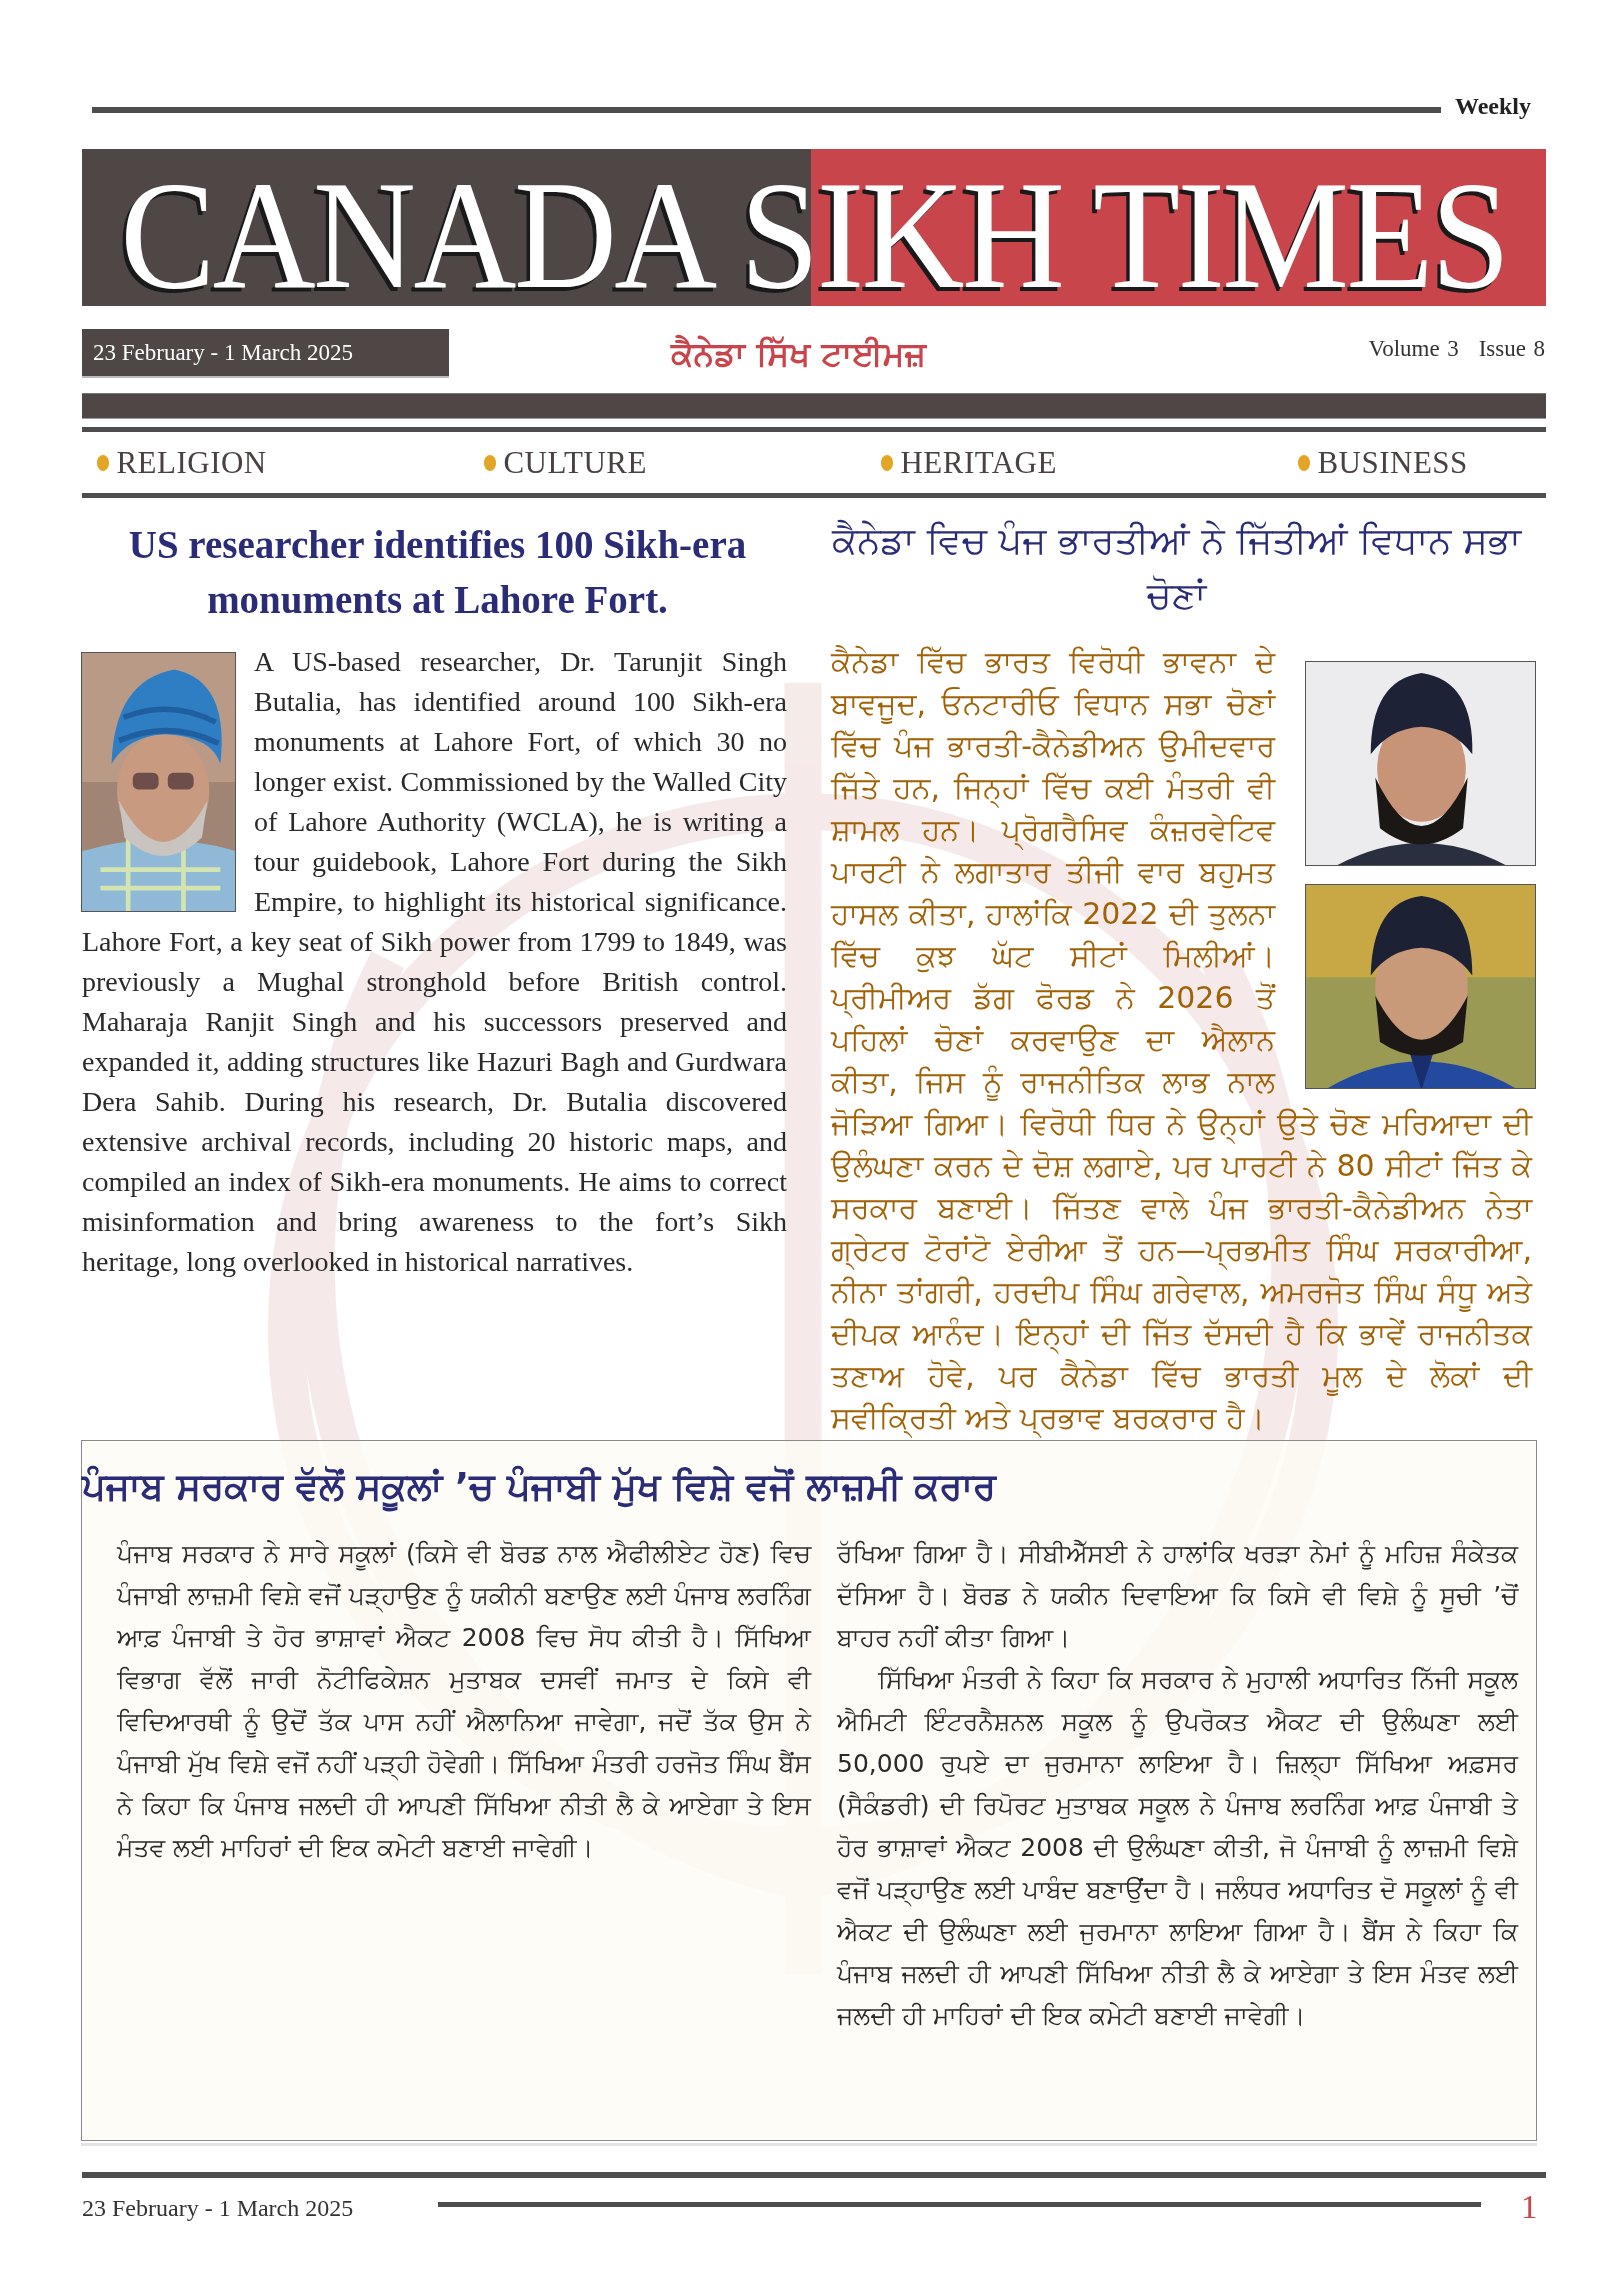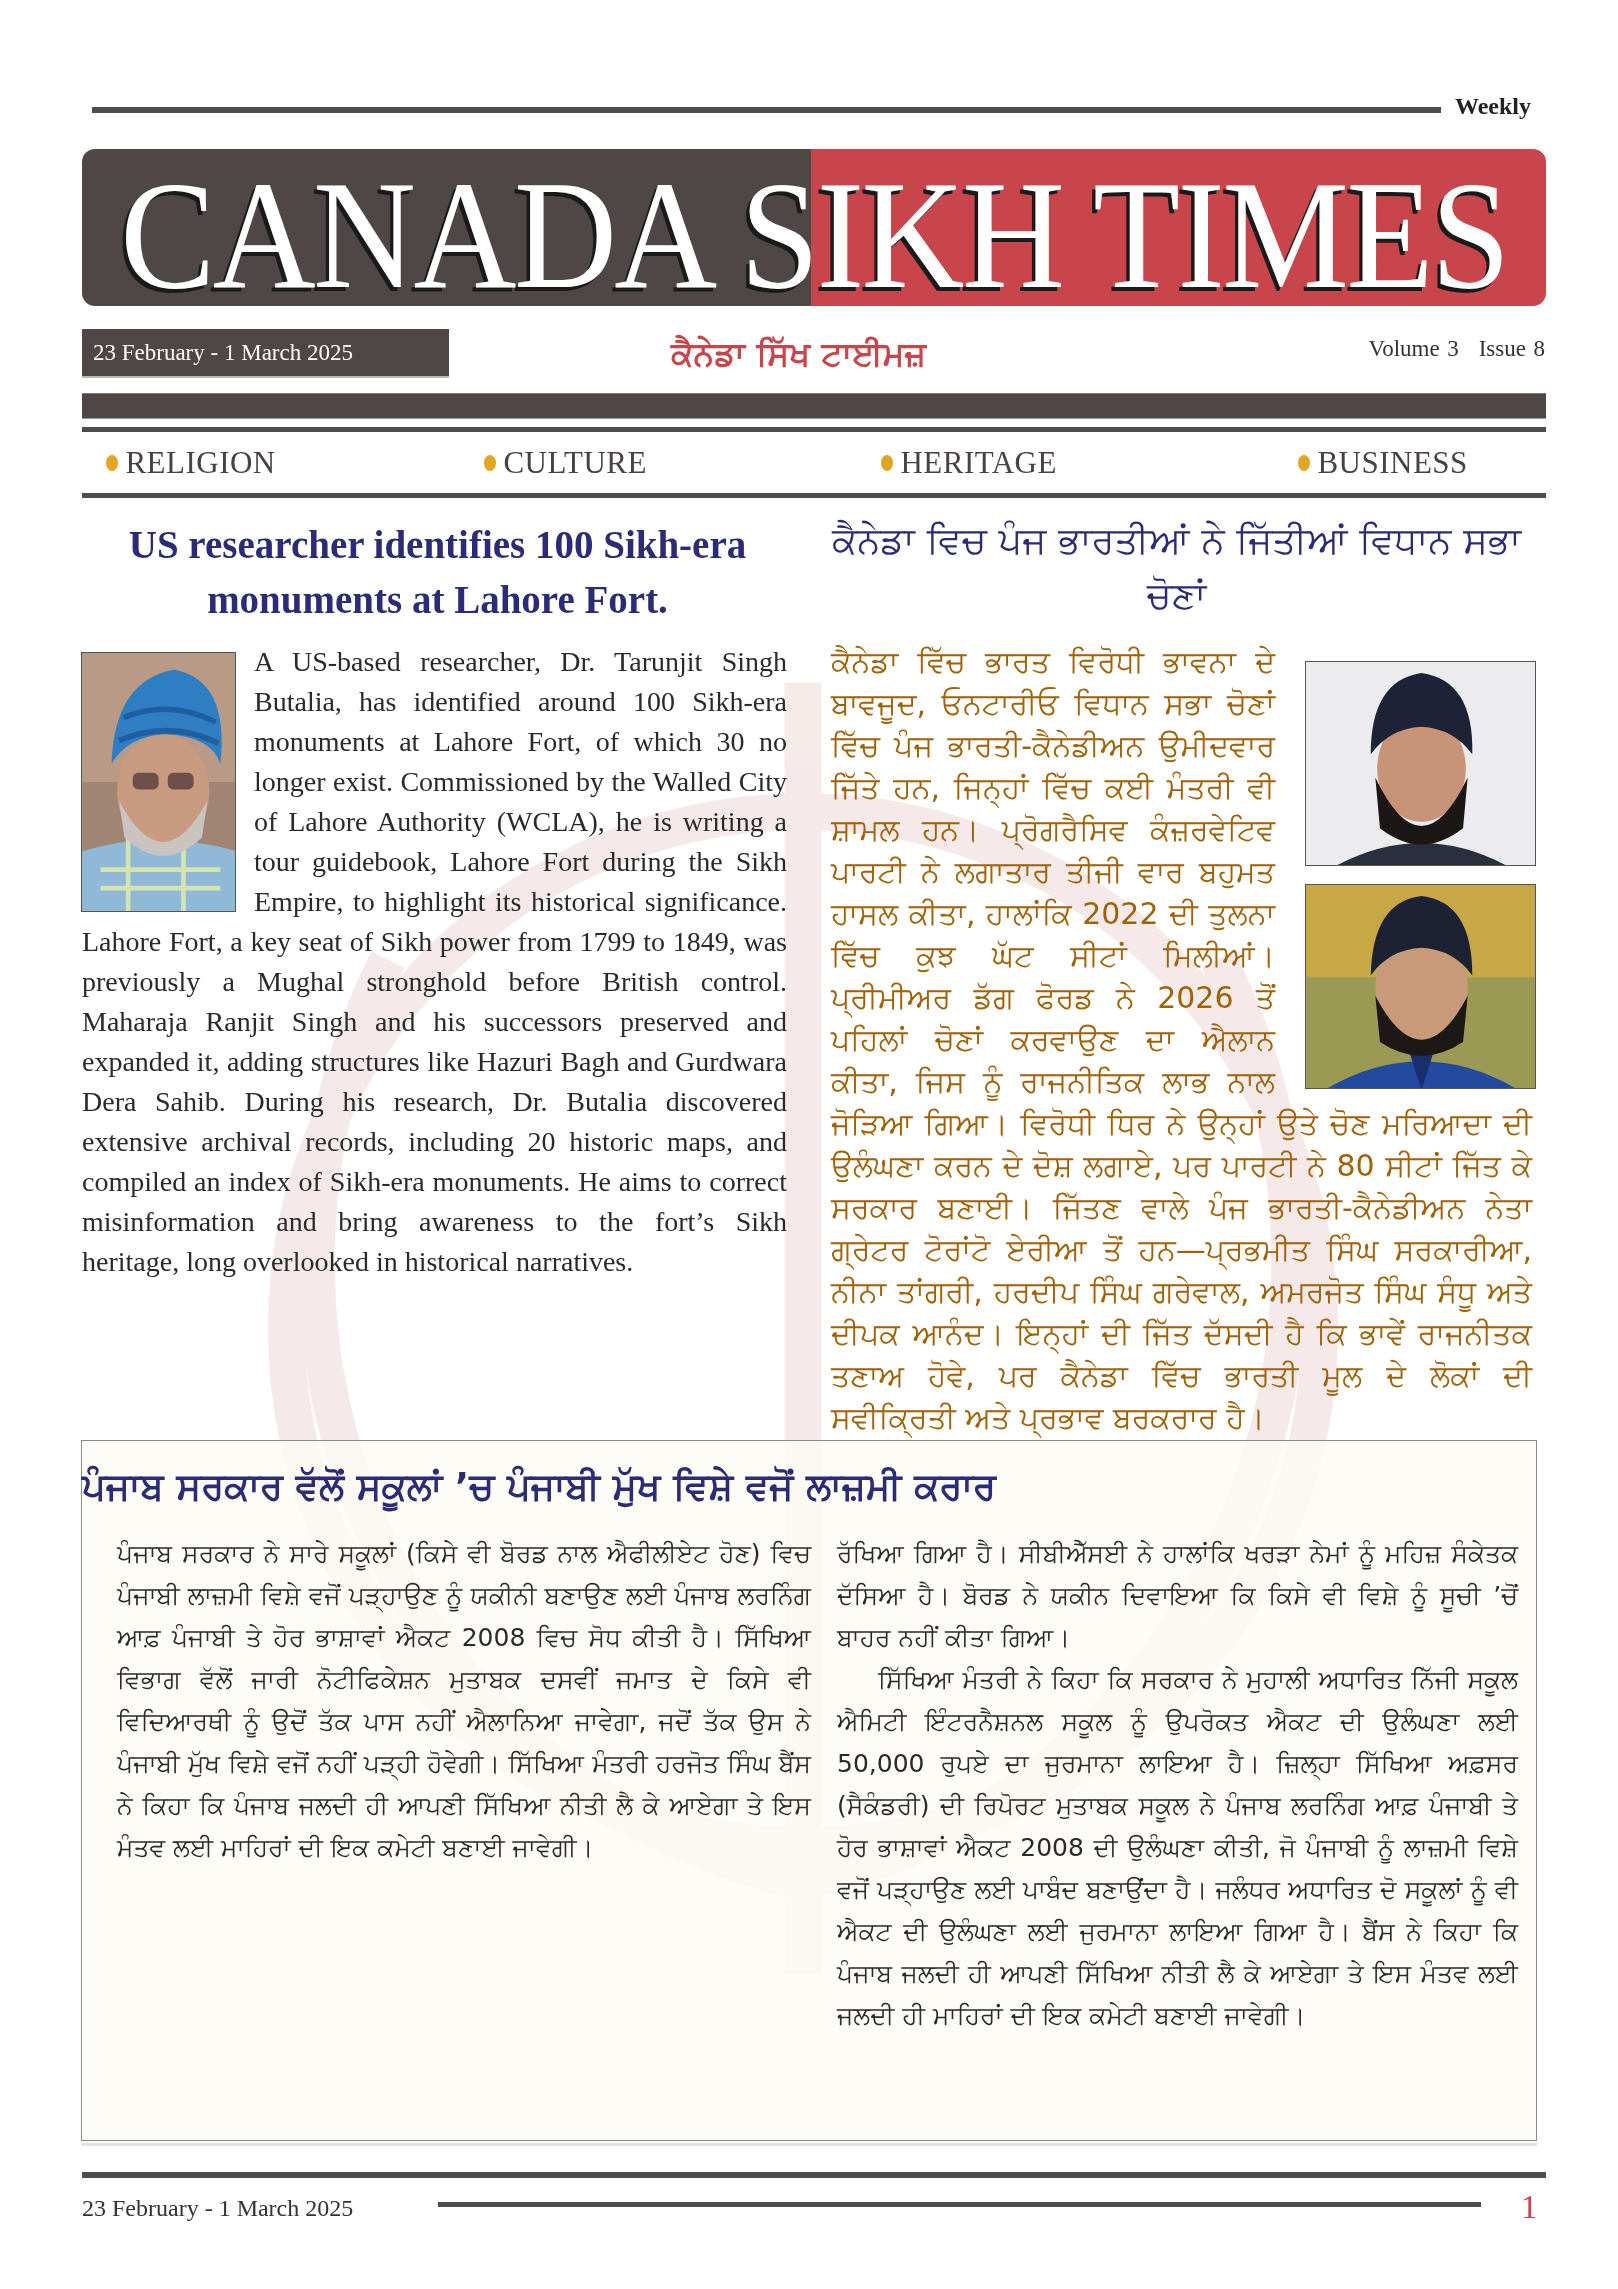--- a/index.html
+++ b/index.html
@@ -4,21 +4,21 @@
 <style>
   * { box-sizing: border-box; margin: 0; padding: 0; }
   html, body { width: 1619px; height: 2290px; background: #ffffff; overflow: hidden; }
   body { position: relative; font-family: "Liberation Serif", "DejaVu Serif", serif; color: #2a2a2a; }
 
   .watermark { position: absolute; left: 111px; top: 498px; width: 1384px; height: 1661px; pointer-events: none; }
 
   .top-rule { position: absolute; left: 92px; top: 107px; width: 1349px; height: 5.5px; background: #4d4d4d; }
   .weekly { position: absolute; left: 1455px; top: 93px; font-size: 24px; font-weight: bold; color: #222; }
 
-  .masthead { position: absolute; left: 82px; top: 149px; width: 1464px; height: 157px; display: flex; overflow: hidden; border-radius: 13px; }
+  .masthead { position: absolute; left: 82px; top: 149px; width: 1464px; height: 157px; display: flex; overflow: hidden; }
   .mh-left { width: 729px; height: 100%; background: #4e4746; }
   .mh-right { flex: 1; height: 100%; background: #c8464b; }
   .mh-title { position: absolute; left: 0; top: 0; width: 100%; height: 100%; display: flex; align-items: center; justify-content: center;
     font-family: "Liberation Serif", "DejaVu Serif", serif; font-size: 155px; letter-spacing: -2.8px; color: #ffffff;
     text-shadow: -3.7px 3.7px 0 #1a1a1a; line-height: 1; padding-top: 16.6px; transform: scaleX(0.92); transform-origin: center; white-space: nowrap; }
 
   .date-box { position: absolute; left: 82px; top: 329px; width: 367px; height: 49px; background: #4e4746; color: #fff; font-size: 23px; display: flex; align-items: center; padding-left: 11px; border-bottom: 2.8px solid #bbb; }
   .pa-title { position: absolute; left: 591px; top: 329px; width: 415px; height: 49px; color: #c8464b; font-size: 33px; font-weight: bold; display: flex; align-items: center; justify-content: center; font-family: "DejaVu Sans", sans-serif; }
   .vol { position: absolute; right: 74px; top: 336px; font-size: 23px; color: #333; word-spacing: 1.8px; }
   .vol span + span { margin-left: 20px; }
@@ -76,21 +76,21 @@
 
 <div class="date-box">23 February - 1 March 2025</div>
 <div class="pa-title">ਕੈਨੇਡਾ ਸਿੱਖ ਟਾਈਮਜ਼</div>
 <div class="vol">
   <span>Volume 3</span><span>Issue 8</span>
 </div>
 
 <div class="thick-bar"></div>
 <div class="cat-rule-top"></div>
 <div class="categories">
-  <div class="cat" style="left:24px">
+  <div class="cat" style="left:15px">
     <span class="dot"></span>
     <span>RELIGION</span>
   </div>
   <div class="cat" style="left:402px">
     <span class="dot"></span>
     <span>CULTURE</span>
   </div>
   <div class="cat" style="left:799px">
     <span class="dot"></span>
     <span>HERITAGE</span>

